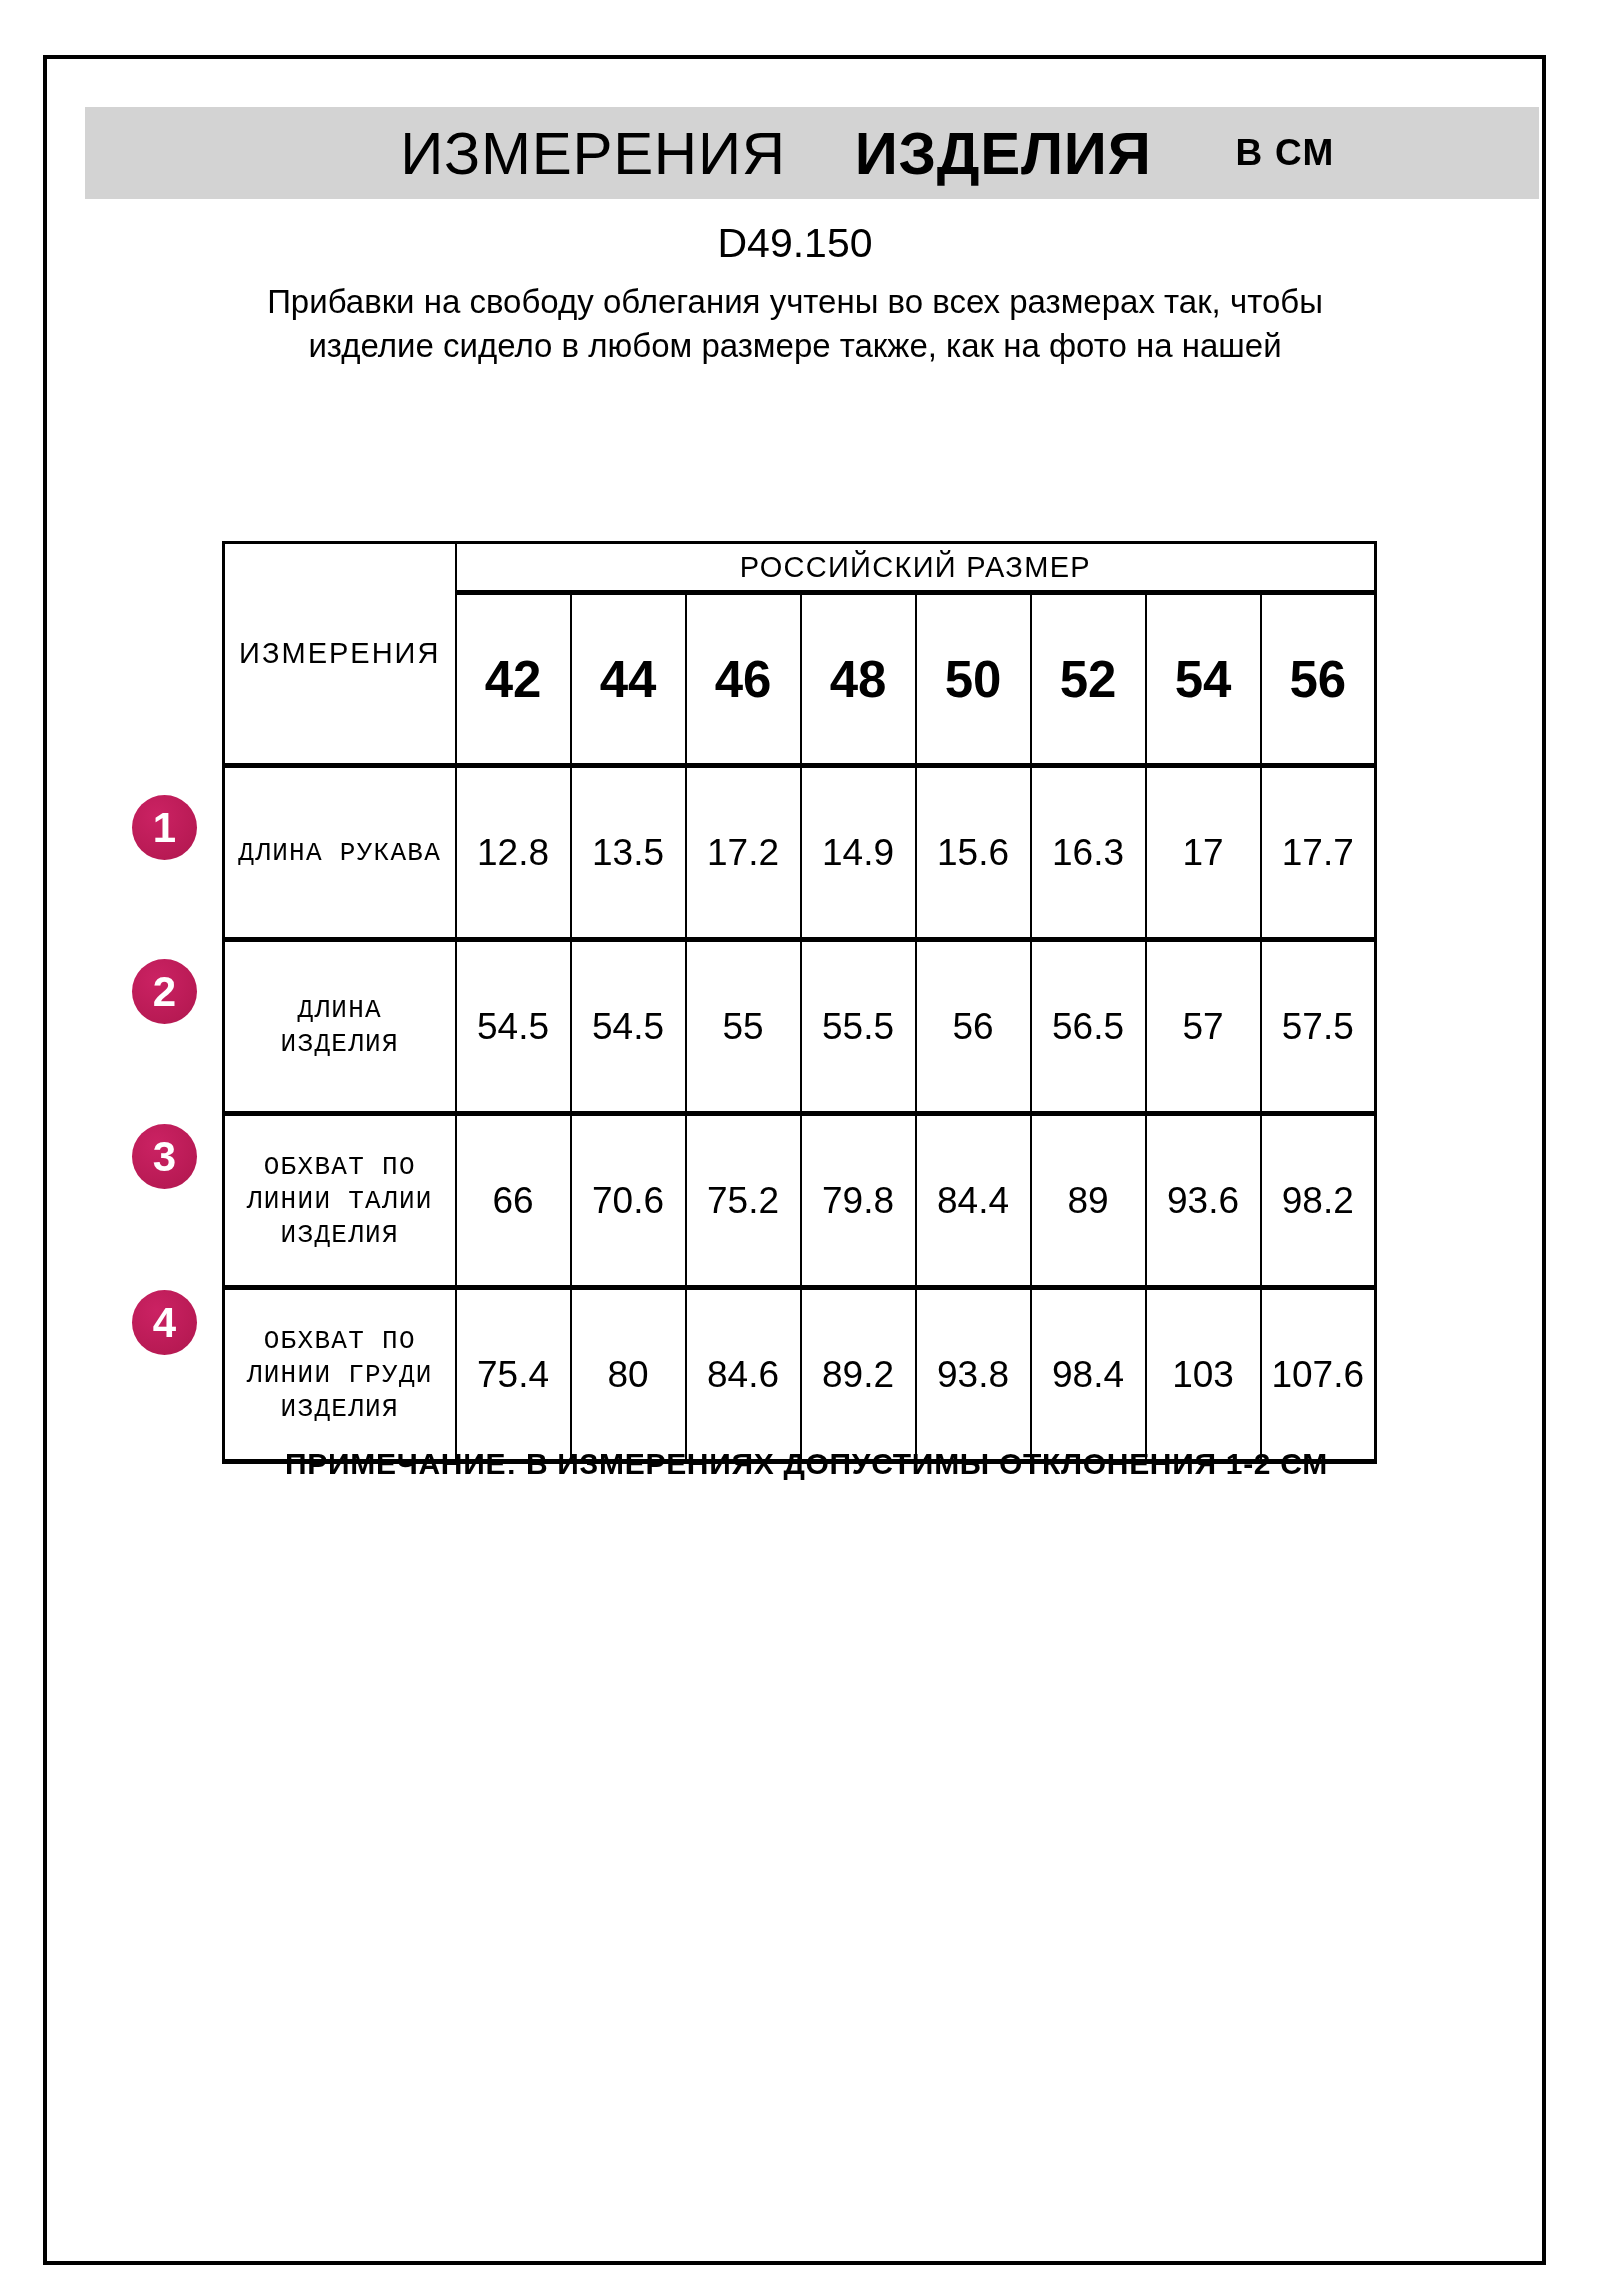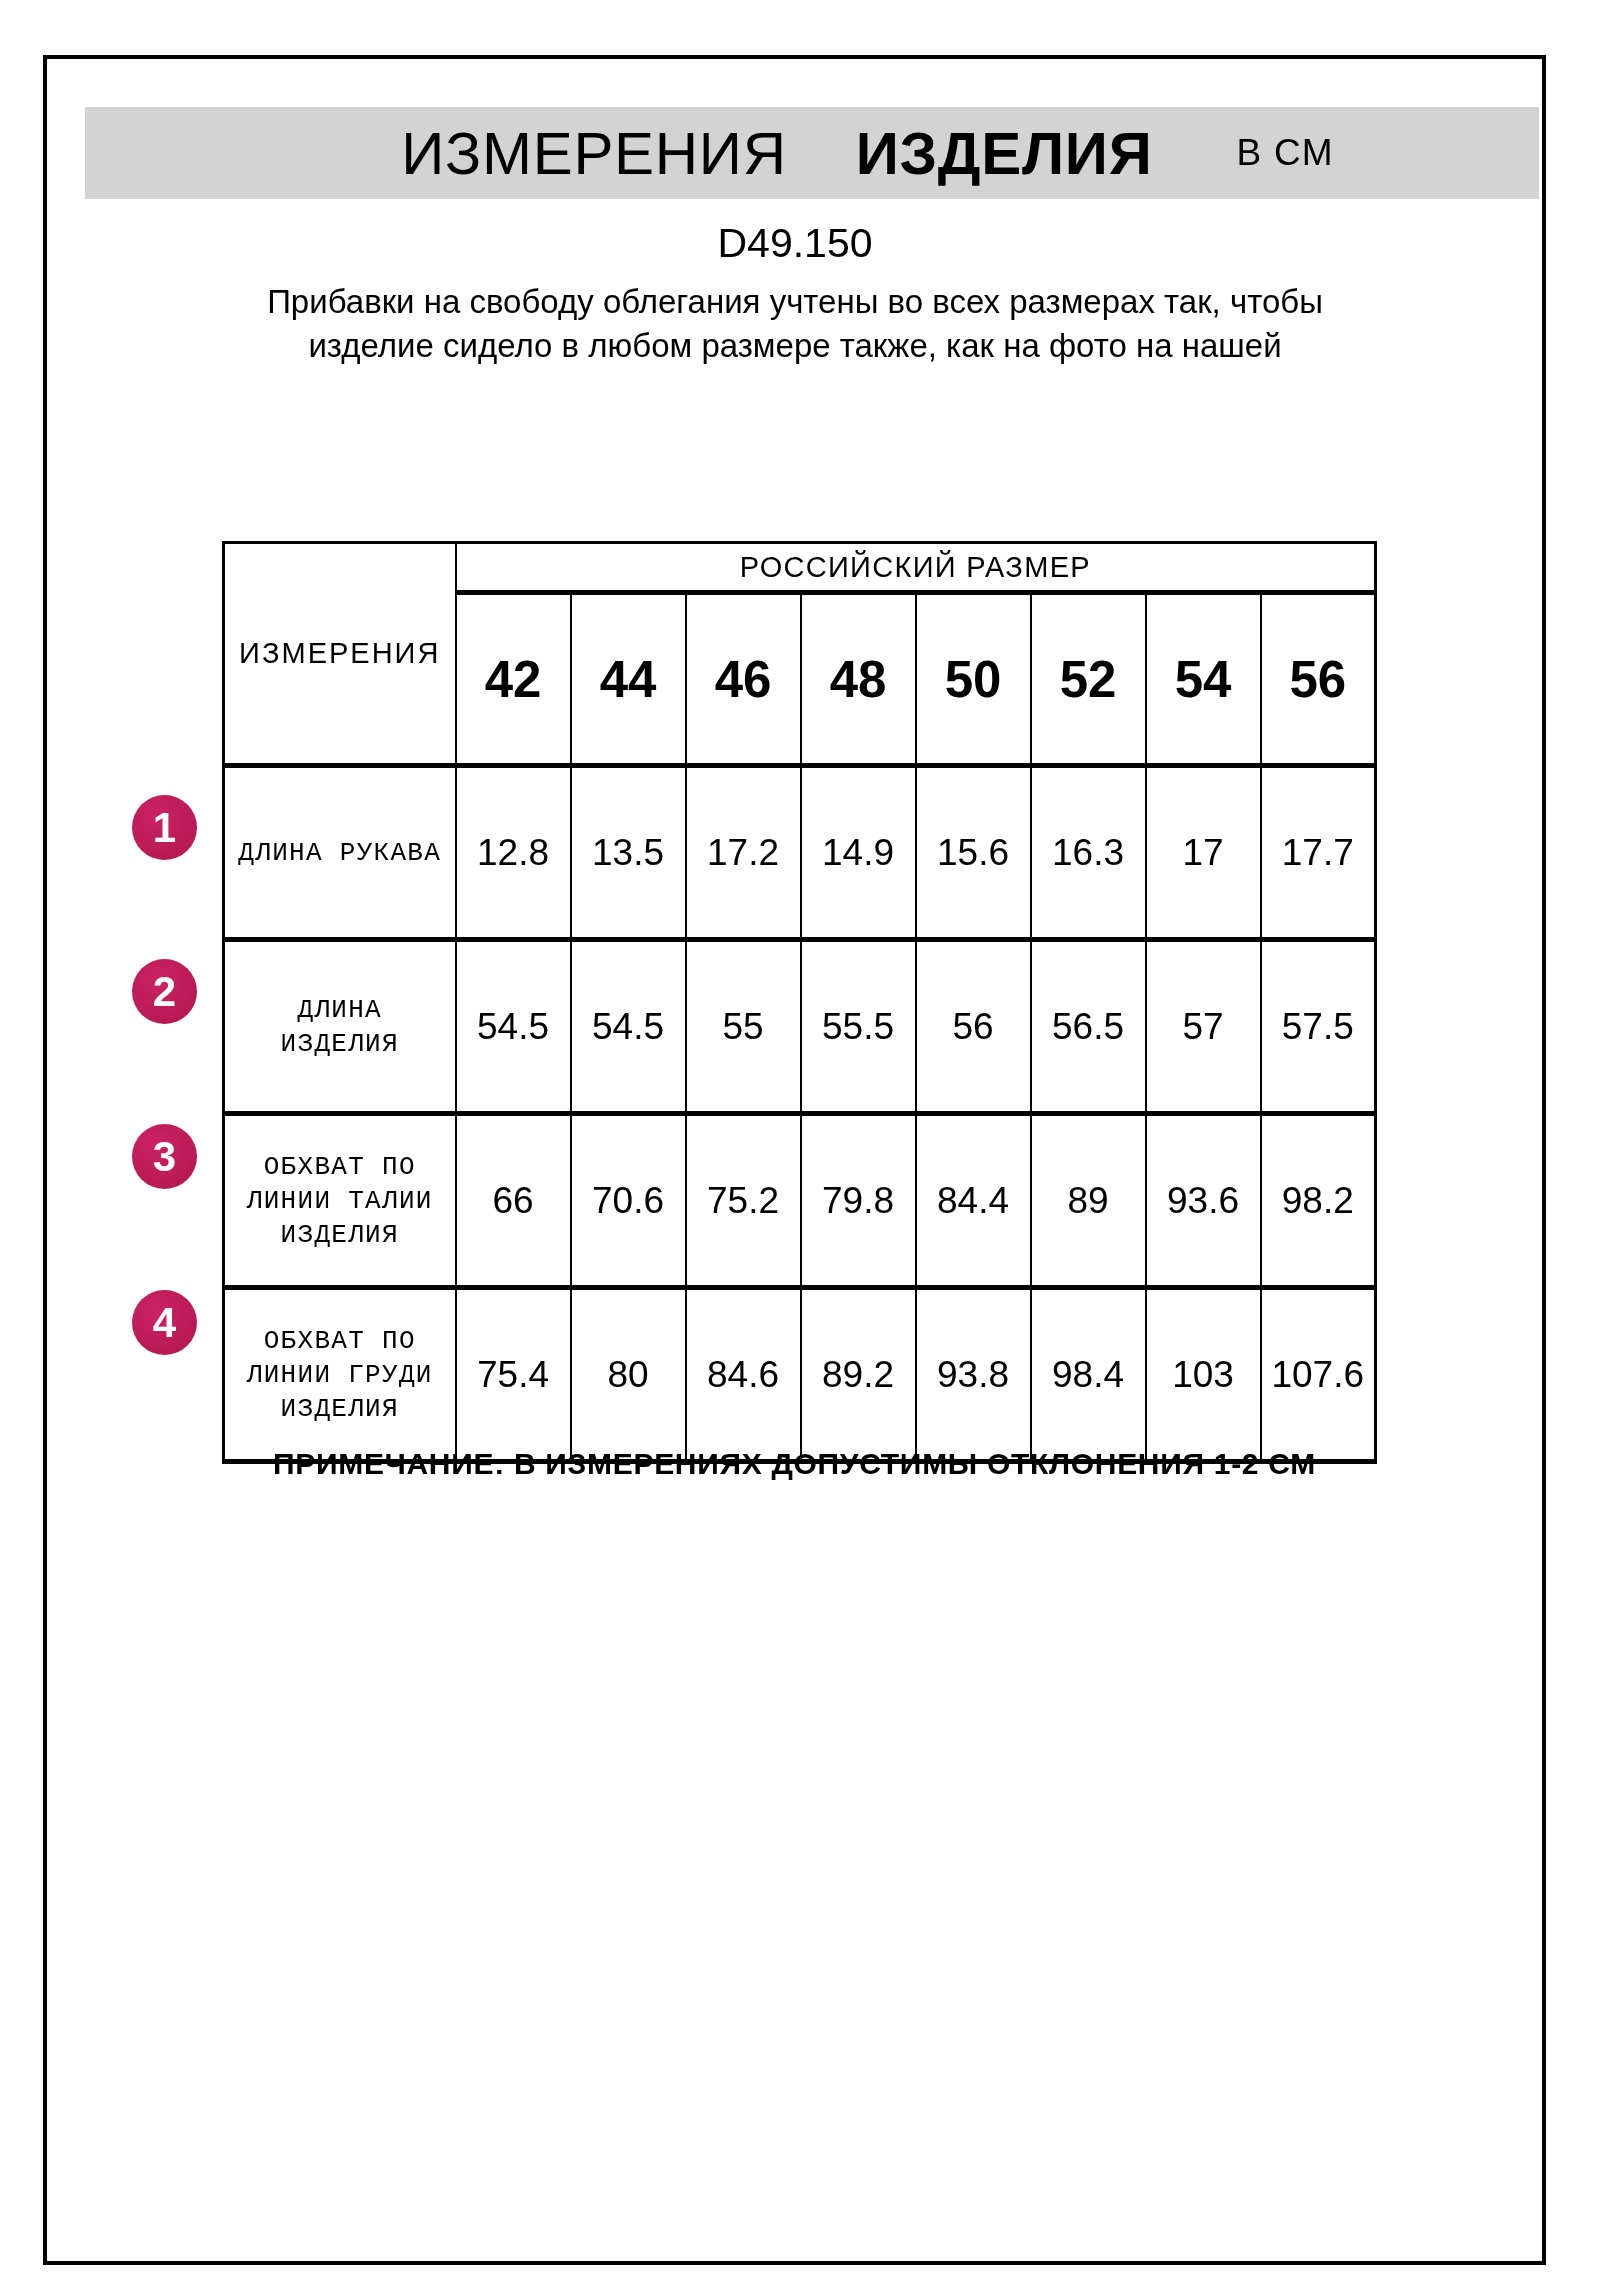--- a/index.html
+++ b/index.html
@@ -11,21 +11,21 @@
     position:absolute;left:43px;top:55px;width:1503px;height:2210px;
     border:4.6px solid #000;box-sizing:border-box;background:#fff;
   }
   .header-bar{
     position:absolute;left:85px;top:107px;width:1454px;height:92px;
     background:#d3d3d3;display:flex;align-items:center;justify-content:center;
     padding-left:111px;box-sizing:border-box;white-space:nowrap;
   }
   .title-regular{font-size:60px;font-weight:400;letter-spacing:0.7px;}
   .title-bold{font-size:60px;font-weight:700;margin-left:69px;letter-spacing:0.7px;}
-  .title-units{font-size:37px;font-weight:400;margin-left:84px;letter-spacing:1.3px;}
+  .title-units{font-size:37px;font-weight:700;margin-left:84px;letter-spacing:1.3px;}
   .model-code{
     position:absolute;left:0;top:220px;width:1590px;text-align:center;
     font-size:41px;font-weight:400;
   }
   .intro{
     position:absolute;left:0;top:280px;width:1590px;text-align:center;
     font-size:33px;line-height:44px;font-weight:400;
   }
   .size-table{
     position:absolute;left:222px;top:541px;width:1149px;
@@ -55,21 +55,21 @@
     background:radial-gradient(circle at 38% 32%, #cb2263 0%, #b81a54 70%, #ab184e 100%);
     color:#fff;font-size:42px;font-weight:700;
     display:flex;align-items:center;justify-content:center;
   }
   .badge-1{top:795px;}
   .badge-2{top:959px;}
   .badge-3{top:1124px;}
   .badge-4{top:1290px;}
   .note{
     position:absolute;left:43px;top:1447px;width:1503px;text-align:center;
-    font-size:30px;font-weight:700;letter-spacing:0.7px;
+    font-size:30px;font-weight:700;letter-spacing:0.7px;padding-left:12px;
   }
 </style>
 </head>
 <body>
 
 <div class="page-frame"></div>
 
 <div class="header-bar">
   <span class="title-regular">ИЗМЕРЕНИЯ</span>
   <span class="title-bold">ИЗДЕЛИЯ</span>

